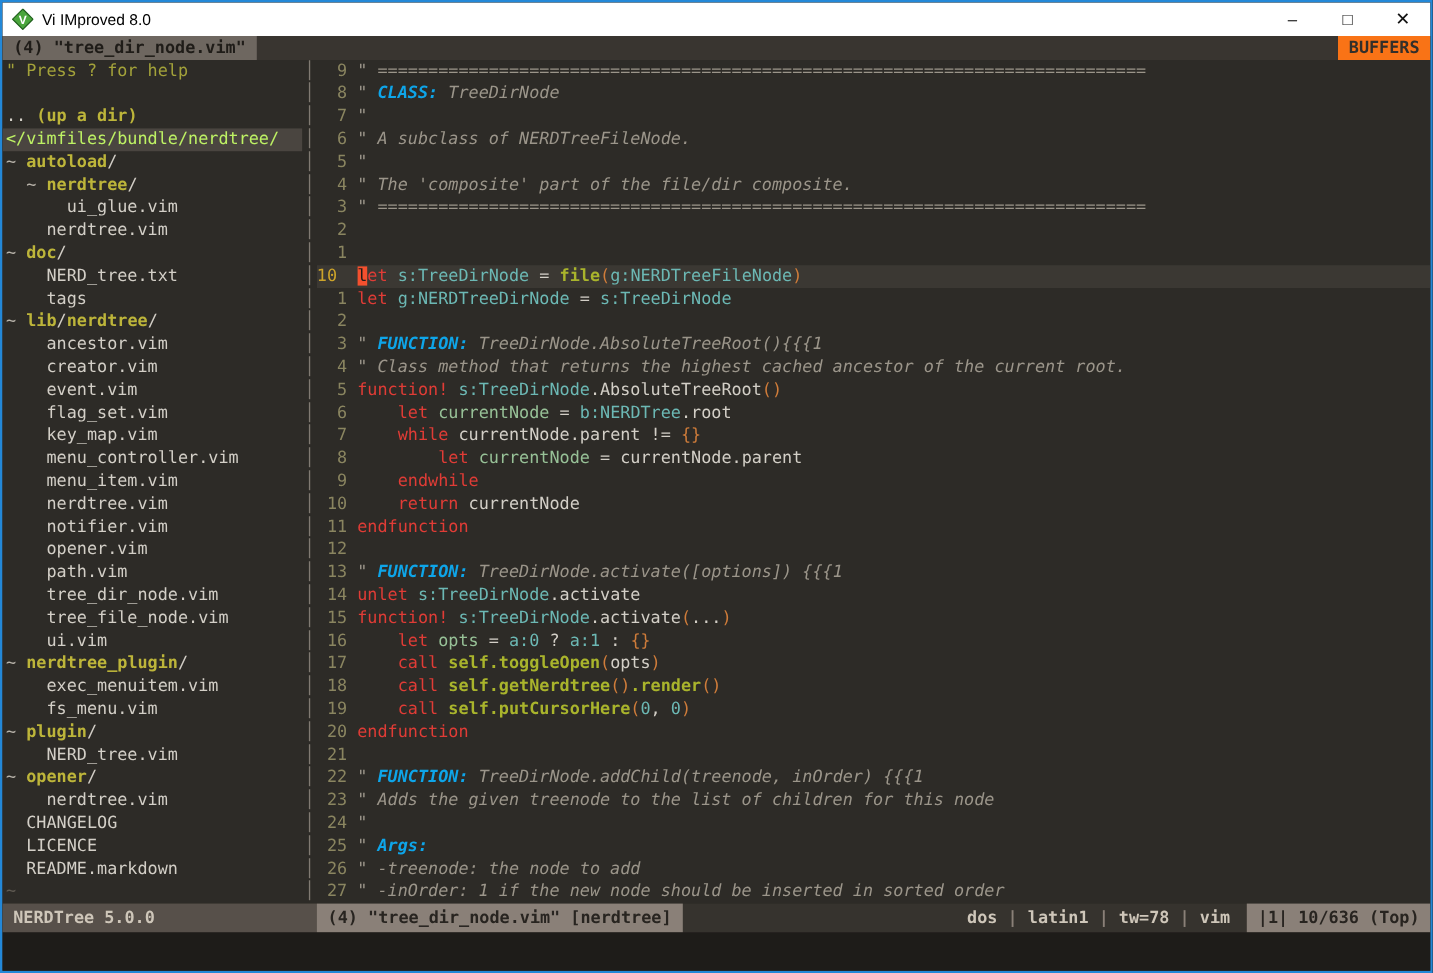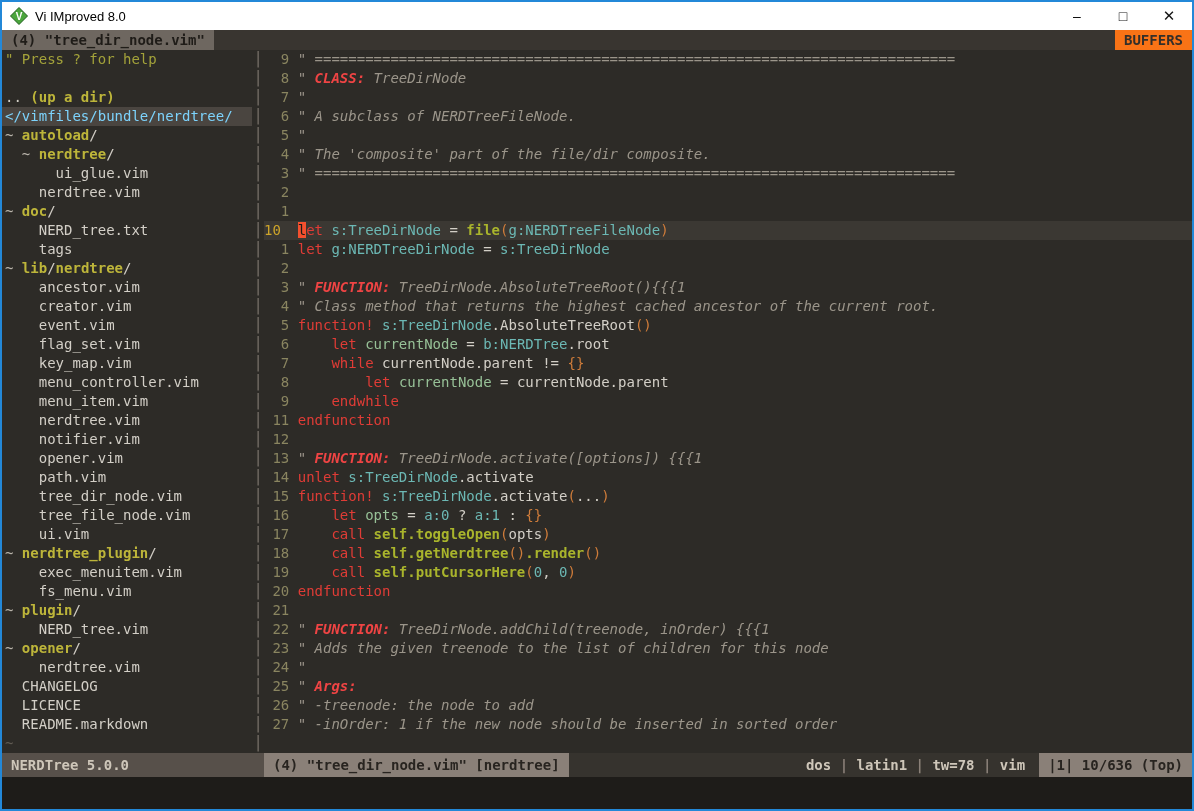--- a/index.html
+++ b/index.html
@@ -27,32 +27,32 @@
   .vsplit { width:12px; flex:none; text-align:center; white-space:pre; color:#807a72; overflow:hidden; }
   .editor { flex:1; overflow:hidden; }
   .eline { white-space:pre; height:19px; }
   .eline.cursorline { background:#3b3833; }
   .gutter { display:inline-block; width:4ch; white-space:pre; color:#8a8560; }
   .gutter.curnum { color:#cda42a; }
 
   
   .t-tx   { color:#d3cfc7; }
   .t-cm   { color:#9b958a; font-style:italic; }
-  .t-cmb  { color:#ef4444; font-style:italic; font-weight:bold; }
+  .t-cmb  { color:#0ea5e9; font-style:italic; font-weight:bold; }
   .t-kw   { color:#e03c36; }
   .t-id   { color:#6cb8b4; }
   .t-fn   { color:#a9b42c; font-weight:bold; }
   .t-par  { color:#cf7c3a; }
   .t-var  { color:#97c197; }
   .t-cur  { background:#f4502e; color:#1e1c19; }
   .t-help { color:#a3a23a; }
   .t-dir  { color:#bdb53a; font-weight:bold; }
   .t-tilde{ color:#b8b3aa; }
   .t-file { color:#d3cfc7; }
-  .t-root { color:#7dd3fc; }
+  .t-root { color:#bef264; }
   .t-dim  { color:#5f5a52; }
 
   
   .statusline { height:24px; flex:none; display:flex; background:#36332e; font-size:14px; font-weight:bold; line-height:24px; }
   .st-left { width:262px; flex:none; background:#57504a; color:#cec6b9; padding-left:9px; white-space:pre; }
   .st-chip { background:#8a8078; color:#282420; padding:0 9px; white-space:pre; }
   .statusline .sp { flex:1; }
   .st-info { color:#cec6b9; padding-right:14px; white-space:pre; }
   .st-info .sep { color:#8a8078; }
   .st-pos { background:#8a8078; color:#282420; padding:0 9px; white-space:pre; }
@@ -174,20 +174,21 @@
         <div class="eline cursorline"><span class="gutter curnum">10  </span><span class="t-cur">l</span><span class="t-kw">et</span><span class="t-tx"> </span><span class="t-id">s:TreeDirNode</span><span class="t-tx"> = </span><span class="t-fn">file</span><span class="t-par">(</span><span class="t-id">g:NERDTreeFileNode</span><span class="t-par">)</span></div>
         <div class="eline"><span class="gutter">  1 </span><span class="t-kw">let</span><span class="t-tx"> </span><span class="t-id">g:NERDTreeDirNode</span><span class="t-tx"> = </span><span class="t-id">s:TreeDirNode</span></div>
         <div class="eline"><span class="gutter">  2 </span></div>
         <div class="eline"><span class="gutter">  3 </span><span class="t-cm">" </span><span class="t-cmb">FUNCTION: </span><span class="t-cm">TreeDirNode.AbsoluteTreeRoot(){{{1</span></div>
         <div class="eline"><span class="gutter">  4 </span><span class="t-cm">" Class method that returns the highest cached ancestor of the current root.</span></div>
         <div class="eline"><span class="gutter">  5 </span><span class="t-kw">function!</span><span class="t-tx"> </span><span class="t-id">s:TreeDirNode</span><span class="t-tx">.AbsoluteTreeRoot</span><span class="t-par">()</span></div>
         <div class="eline"><span class="gutter">  6 </span><span class="t-tx">    </span><span class="t-kw">let</span><span class="t-tx"> </span><span class="t-var">currentNode</span><span class="t-tx"> = </span><span class="t-id">b:NERDTree</span><span class="t-tx">.root</span></div>
         <div class="eline"><span class="gutter">  7 </span><span class="t-tx">    </span><span class="t-kw">while</span><span class="t-tx"> currentNode.parent != </span><span class="t-par">{}</span></div>
         <div class="eline"><span class="gutter">  8 </span><span class="t-tx">        </span><span class="t-kw">let</span><span class="t-tx"> </span><span class="t-var">currentNode</span><span class="t-tx"> = currentNode.parent</span></div>
         <div class="eline"><span class="gutter">  9 </span><span class="t-tx">    </span><span class="t-kw">endwhile</span></div>
+        <div class="eline"><span class="gutter"> 10 </span><span class="t-tx">    </span><span class="t-kw">return</span><span class="t-tx"> currentNode</span></div>
         <div class="eline"><span class="gutter"> 11 </span><span class="t-kw">endfunction</span></div>
         <div class="eline"><span class="gutter"> 12 </span></div>
         <div class="eline"><span class="gutter"> 13 </span><span class="t-cm">" </span><span class="t-cmb">FUNCTION: </span><span class="t-cm">TreeDirNode.activate([options]) {{{1</span></div>
         <div class="eline"><span class="gutter"> 14 </span><span class="t-kw">unlet</span><span class="t-tx"> </span><span class="t-id">s:TreeDirNode</span><span class="t-tx">.activate</span></div>
         <div class="eline"><span class="gutter"> 15 </span><span class="t-kw">function!</span><span class="t-tx"> </span><span class="t-id">s:TreeDirNode</span><span class="t-tx">.activate</span><span class="t-par">(</span><span class="t-tx">...</span><span class="t-par">)</span></div>
         <div class="eline"><span class="gutter"> 16 </span><span class="t-tx">    </span><span class="t-kw">let</span><span class="t-tx"> </span><span class="t-var">opts</span><span class="t-tx"> = </span><span class="t-id">a:0</span><span class="t-tx"> ? </span><span class="t-id">a:1</span><span class="t-tx"> : </span><span class="t-par">{}</span></div>
         <div class="eline"><span class="gutter"> 17 </span><span class="t-tx">    </span><span class="t-kw">call</span><span class="t-tx"> </span><span class="t-fn">self.toggleOpen</span><span class="t-par">(</span><span class="t-tx">opts</span><span class="t-par">)</span></div>
         <div class="eline"><span class="gutter"> 18 </span><span class="t-tx">    </span><span class="t-kw">call</span><span class="t-tx"> </span><span class="t-fn">self.getNerdtree</span><span class="t-par">()</span><span class="t-fn">.render</span><span class="t-par">()</span></div>
         <div class="eline"><span class="gutter"> 19 </span><span class="t-tx">    </span><span class="t-kw">call</span><span class="t-tx"> </span><span class="t-fn">self.putCursorHere</span><span class="t-par">(</span><span class="t-id">0</span><span class="t-tx">, </span><span class="t-id">0</span><span class="t-par">)</span></div>
         <div class="eline"><span class="gutter"> 20 </span><span class="t-kw">endfunction</span></div>

